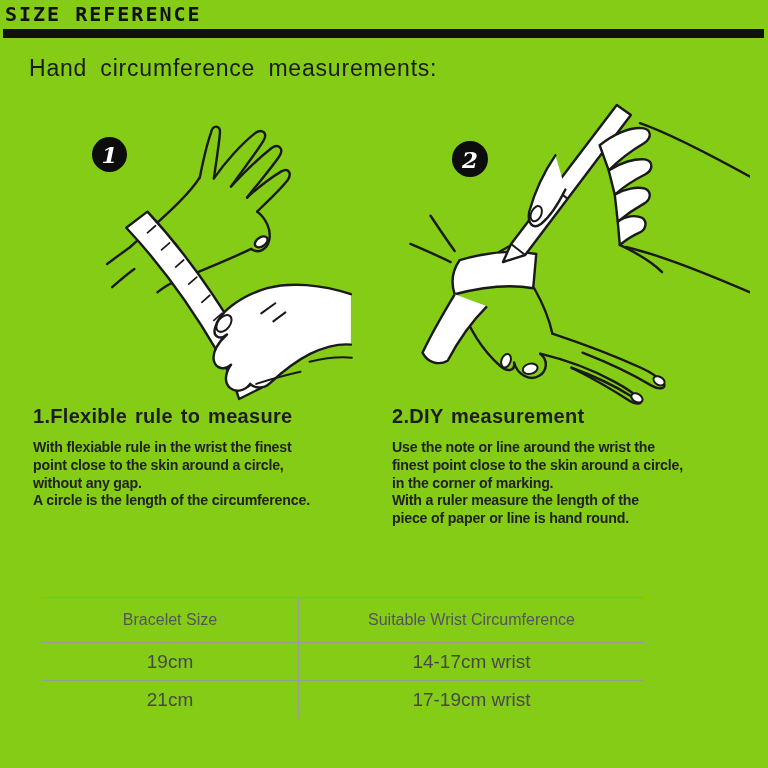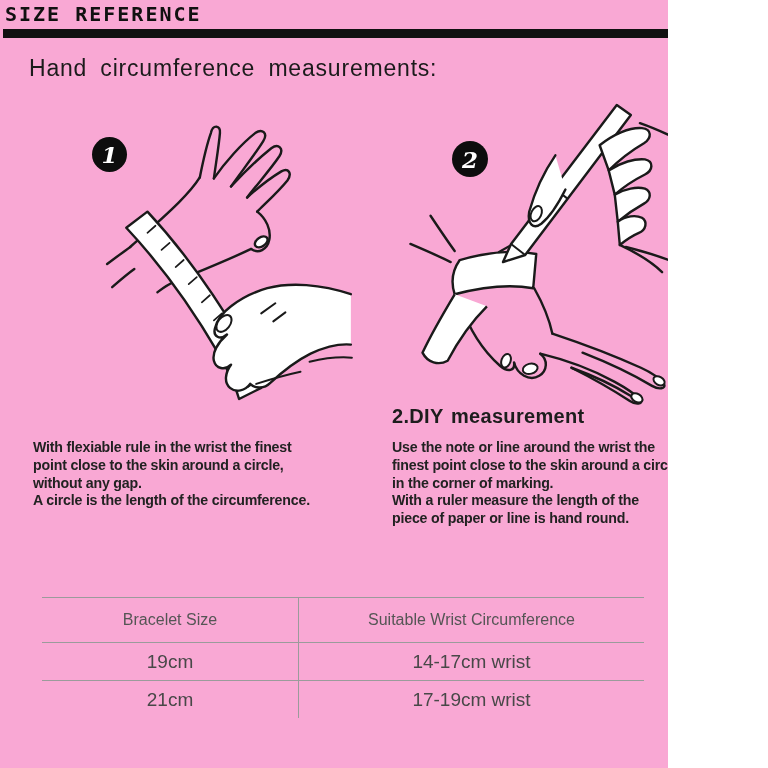--- a/index.html
+++ b/index.html
@@ -1,17 +1,17 @@
 <!DOCTYPE html>
 <html><head>
 <meta charset="utf-8">
 <style>
   html,body{margin:0;padding:0;background:#fff;}
   .page{
-    position:relative;width:668px;height:768px;background:#f9a8d4;
+    position:relative;width:768px;height:768px;background:#84cc16;
     font-family:"Liberation Sans",sans-serif;overflow:hidden;color:#1b1b1b;
   }
   
   .topbar-title{
     position:absolute;left:5px;top:2px;
     font-family:"DejaVu Sans Mono",monospace;font-weight:bold;
     font-size:20px;letter-spacing:2px;color:#111;white-space:nowrap;
   }
   .topbar-rule{
     position:absolute;left:3px;top:29px;width:761px;height:9px;background:#111;
@@ -152,20 +152,21 @@
       <path d="M211,91 C221,85 233,83 241,85 C248,88 247,96 240,100 C231,105 221,112 214,118 Z" fill="#fff"></path>
       <path d="M214,118 C222,112 232,111 238,114 C244,118 242,126 235,129 C228,132 221,137 216,141 Z" fill="#fff"></path>
       <path d="M152,52 C141,68 131,90 126,108 C124,120 130,126 138,120 C148,112 156,98 162,86" fill="#fff"></path>
       <path d="M236,20 C262,29 296,46 345,73" fill="none"></path>
       <path d="M222,143 C252,150 292,165 345,188" fill="none"></path>
       <path d="M216,141 C235,150 248,158 258,168" fill="none"></path>
     </g>
     <ellipse cx="133" cy="110" rx="5" ry="8" transform="rotate(25 133 110)" fill="#fff" stroke="#1a1a1a" stroke-width="2"></ellipse>
   </svg>
 
+  <h2 class="step-heading left">1.Flexible rule to measure</h2>
   <h2 class="step-heading right">2.DIY measurement</h2>
   <p class="step-body right">Use the note or line around the wrist the
 finest point close to the skin around a circle,
 in the corner of marking.
 With a ruler measure the length of the
 piece of paper or line is hand round.</p>
   <p class="step-body left">With flexiable rule in the wrist the finest
 point close to the skin around a circle,
 without any gap.
 A circle is the length of the circumference.</p>

